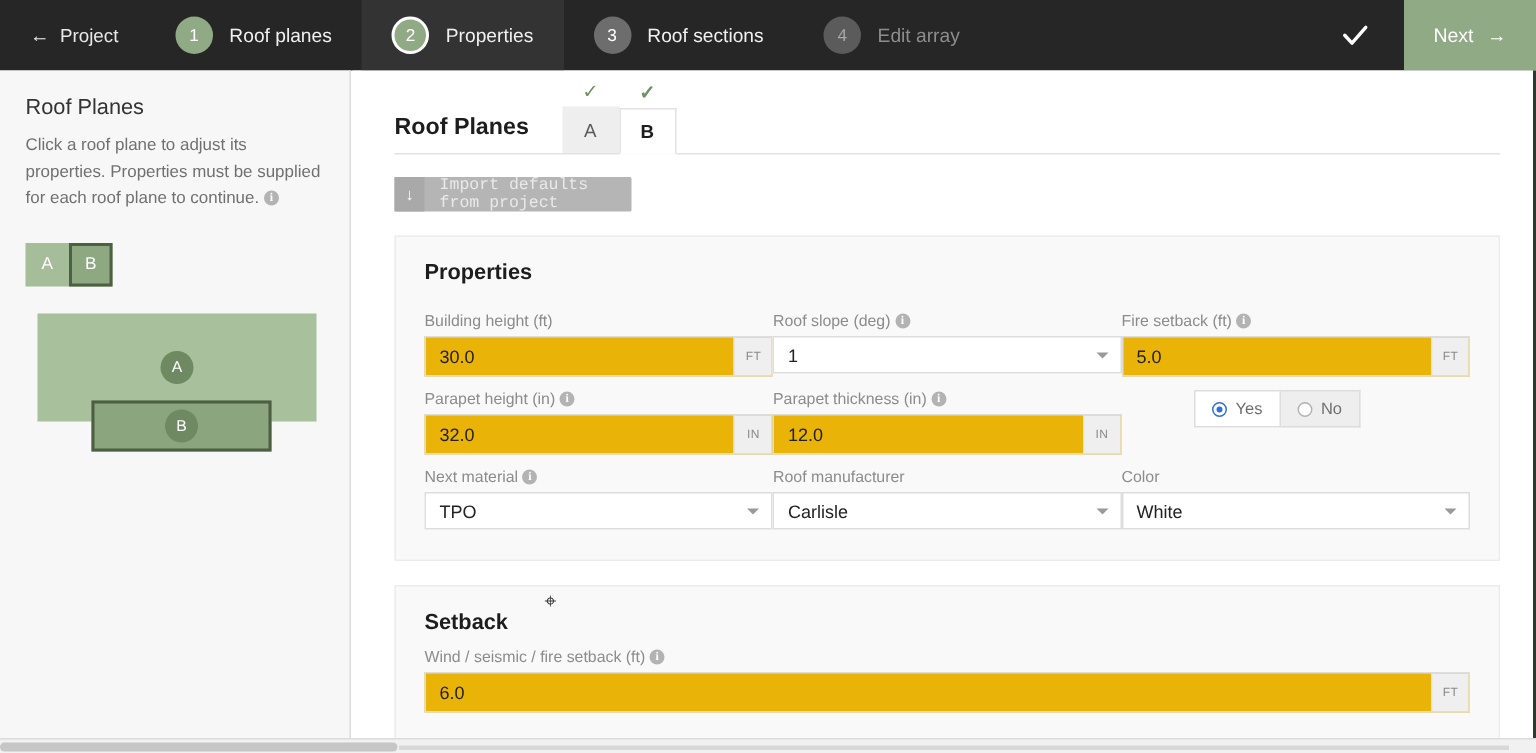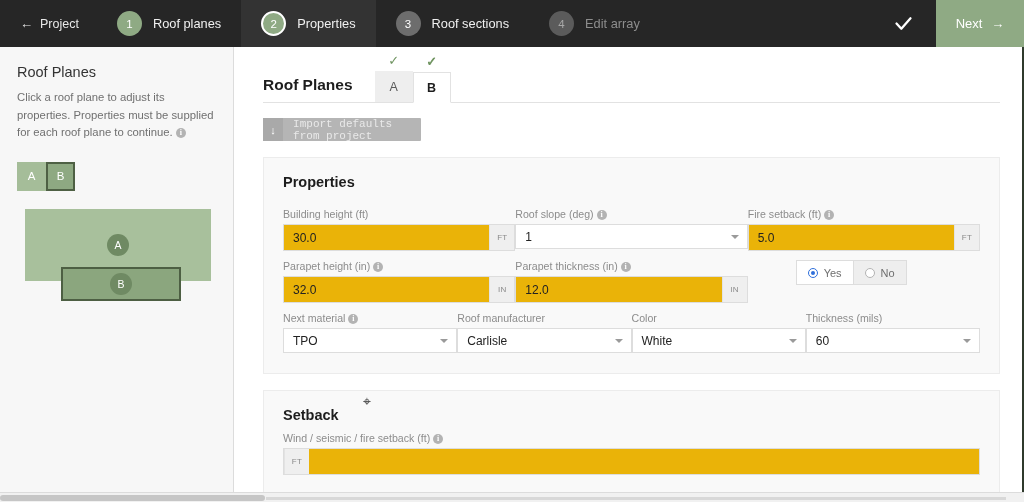--- a/index.html
+++ b/index.html
@@ -372,39 +372,33 @@
         </div>
 
         <div class="field">
           <div class="flabel">Color</div>
           <div class="select">
             <span>White</span>
             <span class="caret"></span>
           </div>
         </div>
 
-        <div class="field">
-          <div class="flabel">Thickness (mils)</div>
-          <div class="select">
-            <span>60</span>
-            <span class="caret"></span>
-          </div>
-        </div>
       </div>
     </div>
 
     
     <div class="card">
       <div class="card-title">Setback</div>
       <div class="field wide">
         <div class="flabel">
           <span>Wind / seismic / fire setback (ft)</span>
           <i class="info-dot">i</i>
         </div>
         <div class="fbox">
+          <input type="text" value="6.0" style="">
           <span class="unit">FT</span>
         </div>
       </div>
     </div>
   </div>
 
   <div class="caret-cursor">⌖</div>
 
   <div class="vedge"></div>
 

